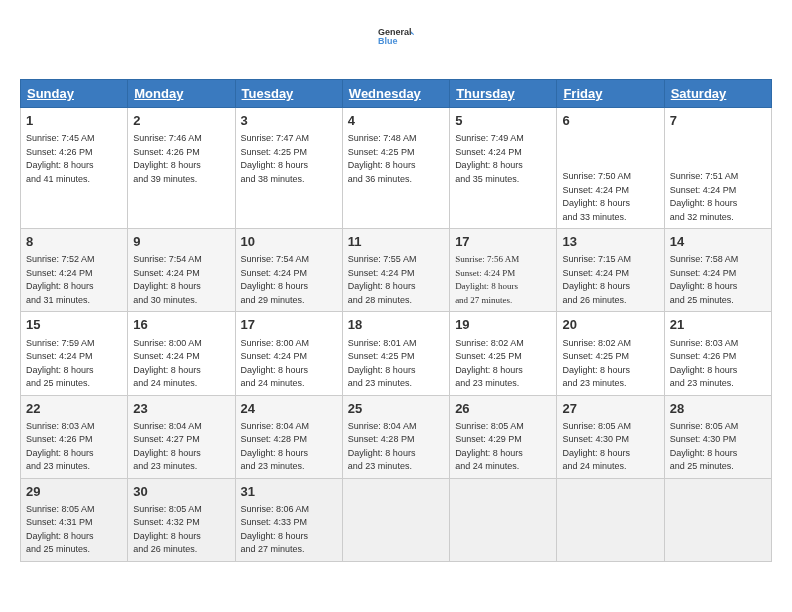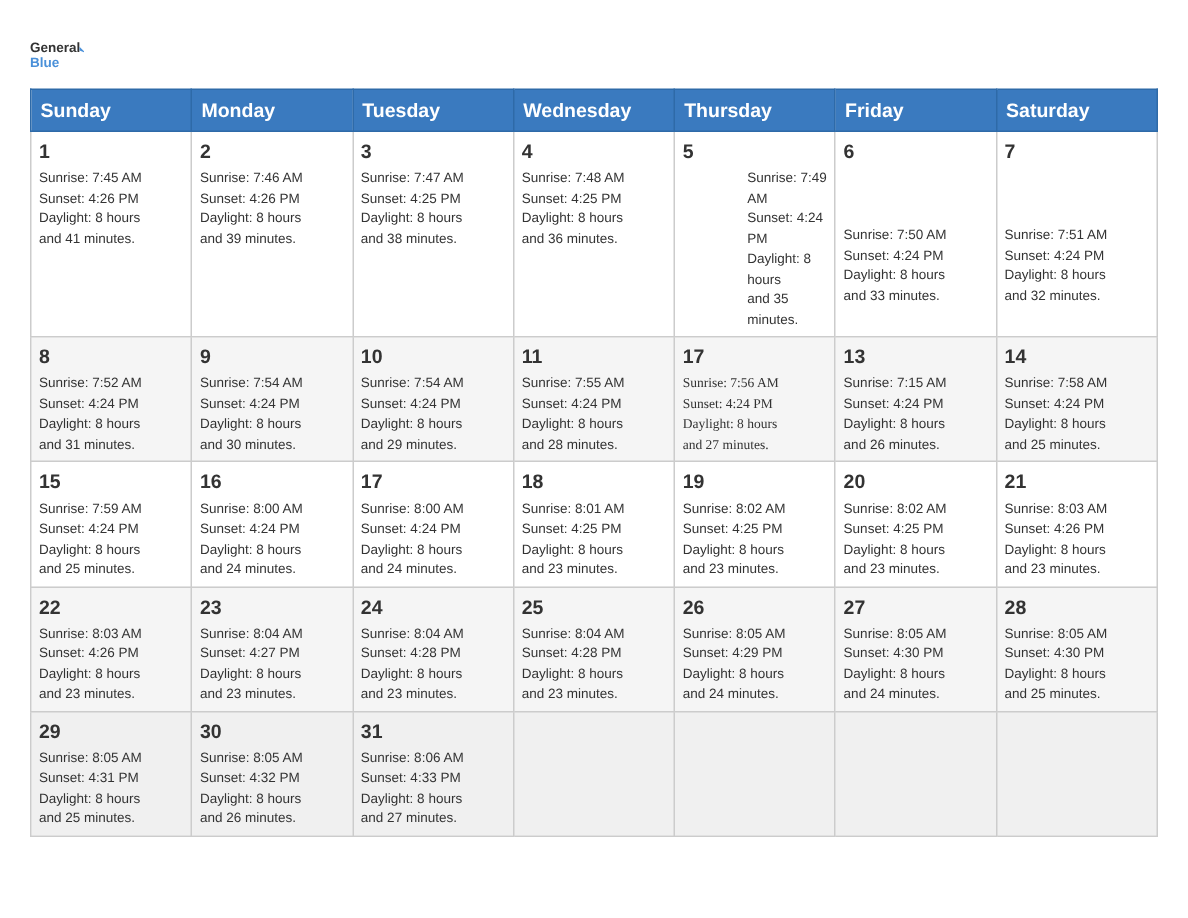--- a/index.html
+++ b/index.html
@@ -9,23 +9,23 @@
       width: 792px;
       height: 612px;
       overflow: hidden;
     }
     .page {
       width: 792px;
       padding: 18px 20px 12px 20px;
     }
     .header {
       display: flex;
-      justify-content: flex-start;
+      justify-content: center;
       align-items: flex-start;
-      margin-bottom: 5px;
+      margin-bottom: 25px;
     }
     .logo {
       display: flex;
       align-items: center;
       gap: 4px;
     }
     .title-block {
       text-align: right;
     }
     .month-title {
@@ -45,20 +45,21 @@
       table-layout: fixed;
     }
     thead th {
       background: #3a7abf;
       color: #fff;
       font-size: 13px;
       font-weight: bold;
       padding: 6px 6px;
       text-align: left;
       border: 1px solid #2e6aa8;
+      text-decoration: underline;
     }
     tbody td {
       border: 1px solid #ccc;
       vertical-align: top;
       padding: 4px 5px;
       height: 82px;
       background: #fff;
       font-size: 9.5px;
       color: #333;
       line-height: 1.4;
@@ -140,21 +141,21 @@
           </td>
           <td>
             <span class="day-num">4</span>
             <div class="day-info" style="white-space: pre-line;">Sunrise: 7:48 AM
 Sunset: 4:25 PM
 Daylight: 8 hours
 and 36 minutes.</div>
           </td>
           <td>
             <span class="day-num">5</span>
-            <div class="day-info" style="white-space: pre-line; margin-left: 43px;">Sunrise: 7:49 AM
+            <div class="day-info" style="white-space: pre-line;">Sunrise: 7:49 AM
 Sunset: 4:24 PM
 Daylight: 8 hours
 and 35 minutes.</div>
           </td>
           <td>
             <span class="day-num">6</span>
             <div class="day-info" style="white-space: pre-line; margin-top: 40px;">Sunrise: 7:50 AM
 Sunset: 4:24 PM
 Daylight: 8 hours
 and 33 minutes.</div>

